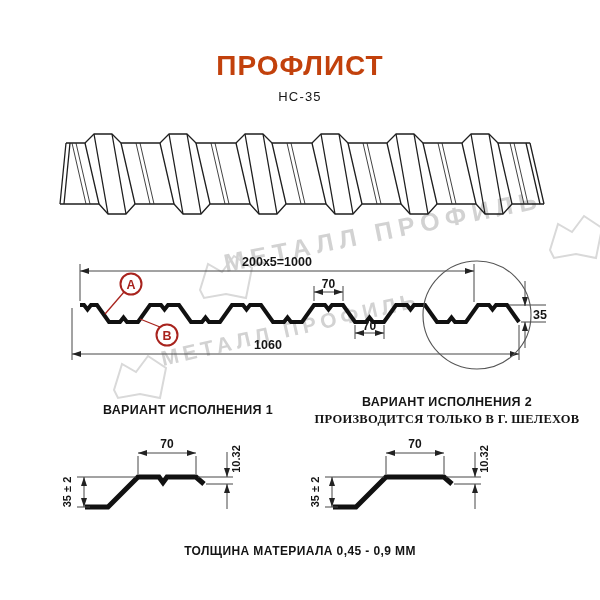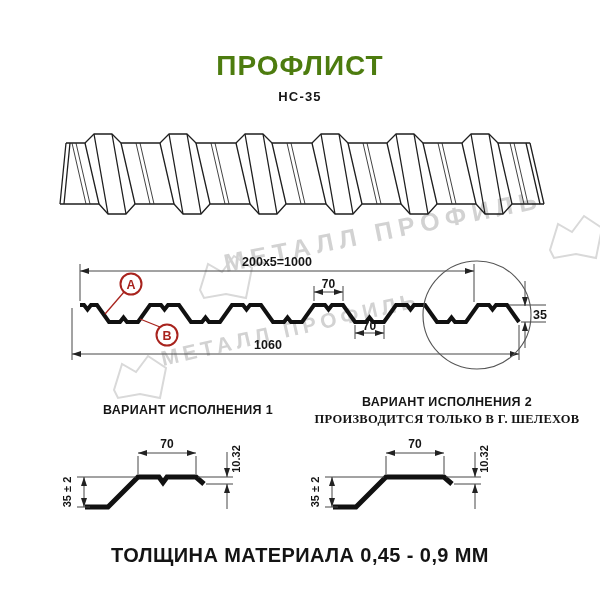--- a/index.html
+++ b/index.html
@@ -3,35 +3,35 @@
 <meta charset="utf-8">
 <style>
   html,body{margin:0;padding:0;background:#ffffff;}
   #stage{
     position:relative;width:600px;height:600px;overflow:hidden;background:#ffffff;
     font-family:"Liberation Sans",sans-serif;color:#1b1b1b;
   }
   .abs{position:absolute;}
   #title{
     top:50px;left:0;width:600px;text-align:center;
-    font-size:28px;font-weight:900;letter-spacing:1px;color:#4d7c0f;
+    font-size:28px;font-weight:900;letter-spacing:1px;color:#c2410c;
   }
   #subtitle{
     top:89px;left:0;width:600px;text-align:center;
-    font-size:13px;font-weight:700;letter-spacing:1.2px;color:#161616;
+    font-size:13px;font-weight:400;letter-spacing:1.2px;color:#161616;
   }
   .variant-heading{
     font-size:12.5px;font-weight:700;letter-spacing:.3px;line-height:13px;color:#141414;text-align:center;
   }
   #variant1-heading{top:404px;left:68px;width:240px;}
   #variant2-heading{top:396px;left:312px;width:270px;}
   #variant2-heading .sub{margin-top:4px;font-family:Liberation Serif, serif;}
   #footer-note{
     top:544px;left:0;width:600px;text-align:center;
-    font-size:20px;font-weight:700;letter-spacing:.4px;color:#141414;
+    font-size:12px;font-weight:700;letter-spacing:.4px;color:#141414;
   }
   svg text{font-family:"Liberation Sans",sans-serif;}
   .dimtxt{font-size:12.5px;font-weight:700;fill:#151515;}
   .dimtxt-sm{font-size:12px;font-weight:700;fill:#151515;}
   .dimtxt-rot{font-size:11px;font-weight:600;fill:#151515;}
   .thin{stroke:#474747;stroke-width:1;fill:none;}
   .arrow{fill:#222;stroke:none;}
   .profile-heavy{stroke:#111;stroke-width:4;fill:none;stroke-linejoin:miter;stroke-linecap:butt;}
   .profile-heavy2{stroke:#111;stroke-width:5;fill:none;stroke-linejoin:miter;stroke-linecap:butt;}
   .sheetline{stroke:#1f1f1f;stroke-width:1.3;fill:none;stroke-linejoin:round;}

